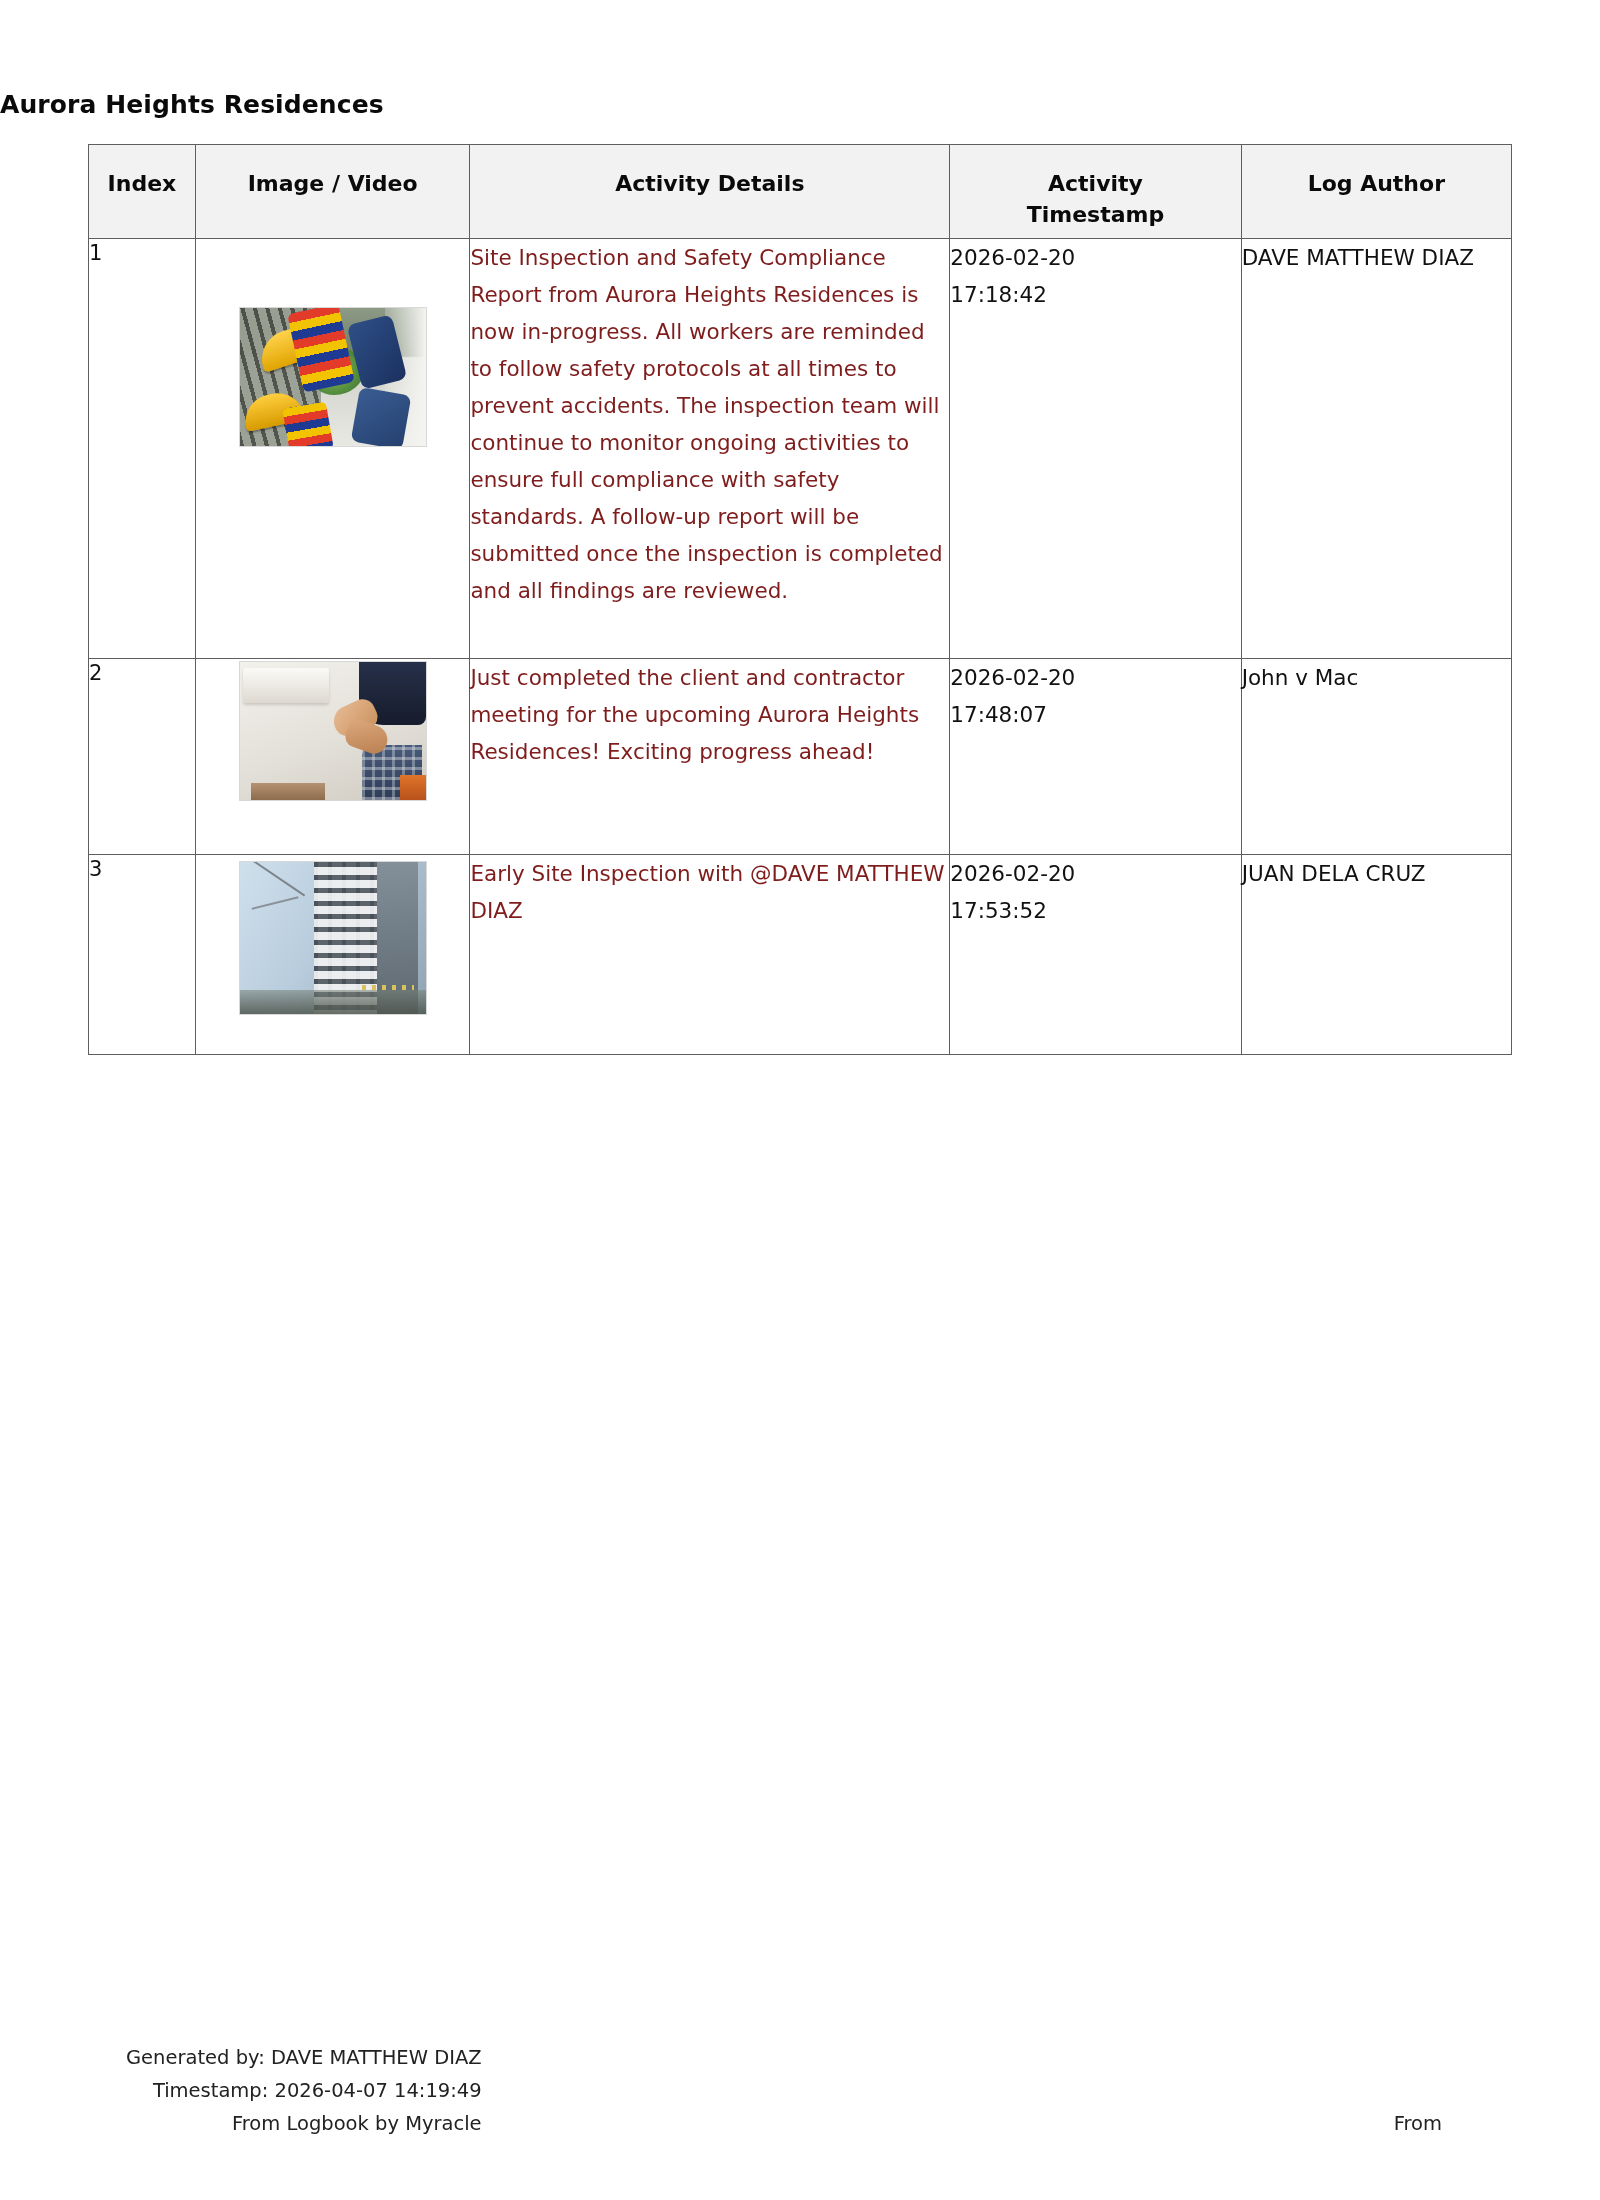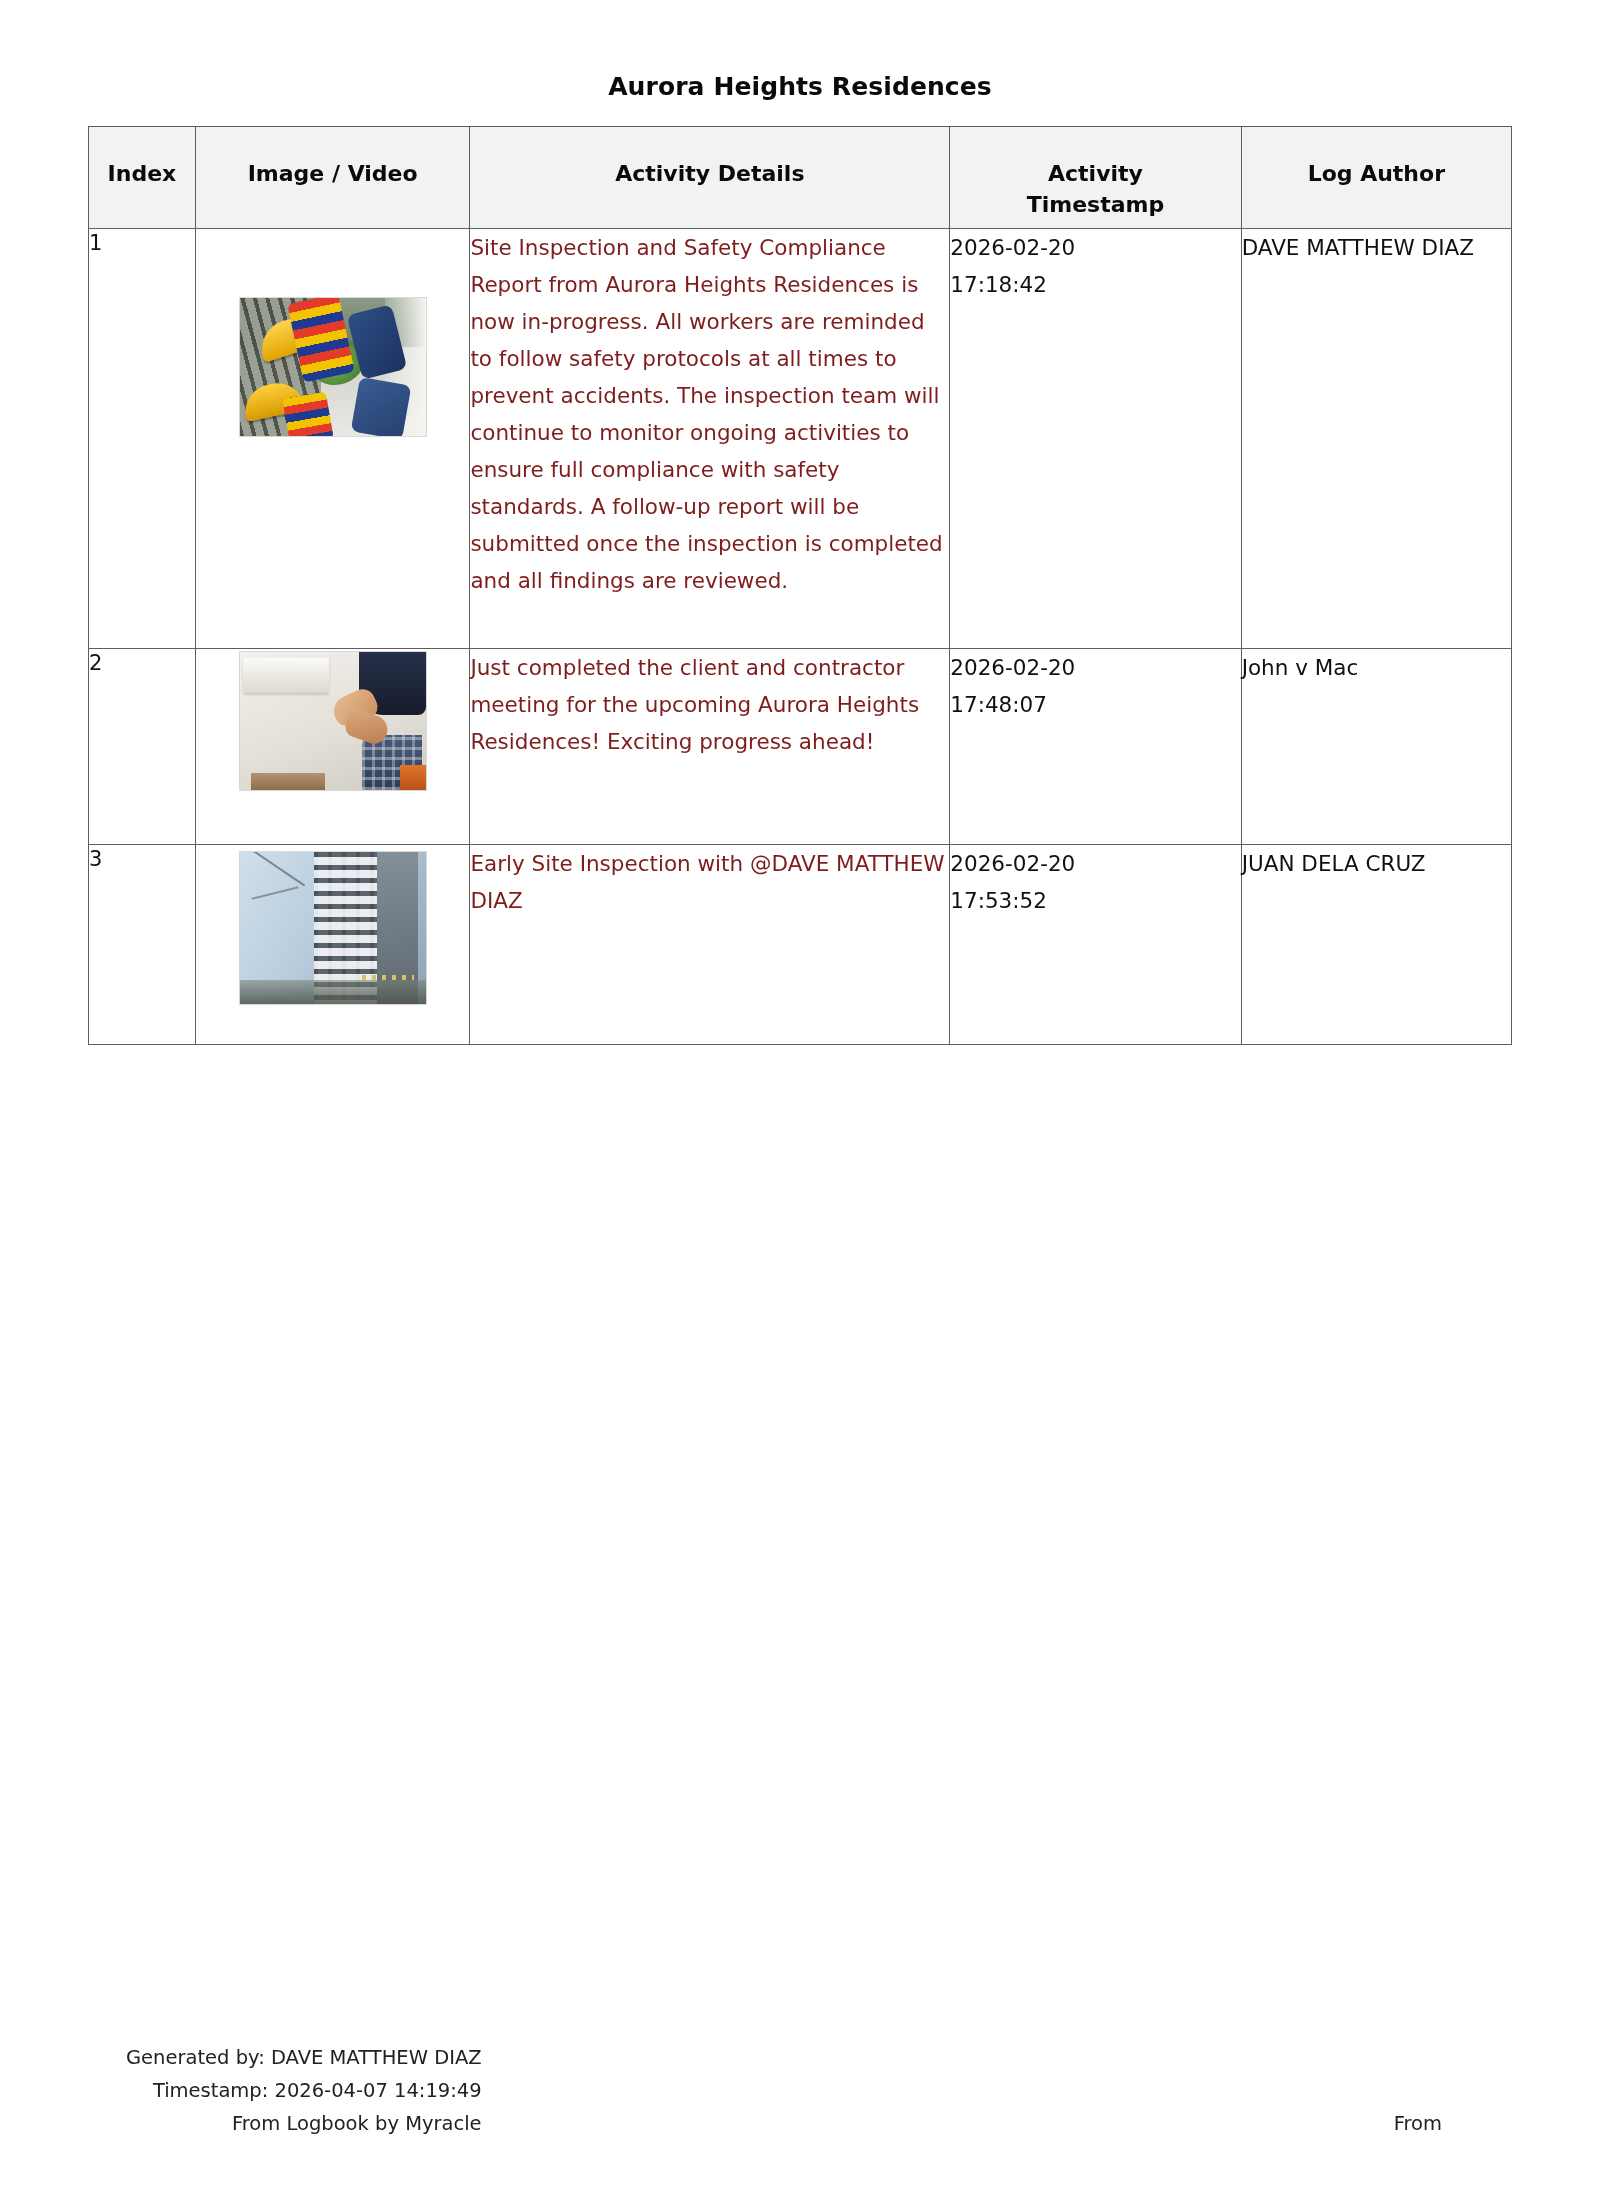--- a/index.html
+++ b/index.html
@@ -16,22 +16,21 @@
     position: relative;
     width: 1600px;
     height: 2200px;
     margin: 0 auto;
     background: #ffffff;
     overflow: hidden;
   }
 
   
   .doc-header {
-    padding-top: 68px;
-    text-align: center;
+    padding-top: 86px;
   }
   .doc-header .title-line {
     font-weight: bold;
     font-size: 25px;
     line-height: 37px;
     color: #0a0a0a;
     letter-spacing: 0.1px;
   }
 
   
@@ -51,21 +50,21 @@
     padding: 0;
   }
   table.log-table thead th {
     background: #f2f2f2;
     font-weight: bold;
     font-size: 22px;
     line-height: 31px;
     color: #0a0a0a;
     height: 88px;
     text-align: center;
-    padding: 31px 8px 8px 8px;
+    padding: 23px 8px 8px 8px;
     vertical-align: top;
   }
   thead th.th-index   { width: 102px; }
   thead th.th-media   { width: 262px; }
   thead th.th-details { width: 458px; }
   thead th.th-stamp   { width: 278px; }
   thead th.th-author  { width: 258px; }
 
   td.cell-index {
     font-size: 21px;

